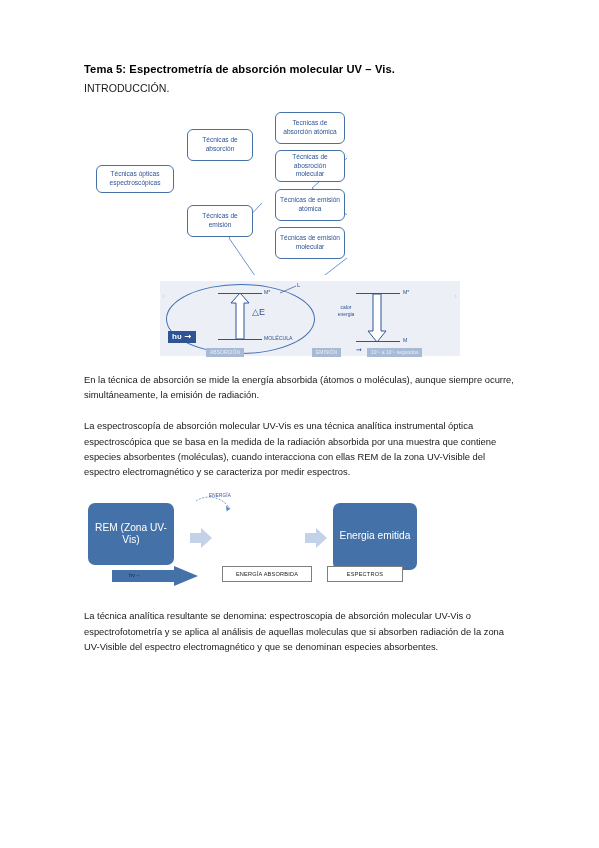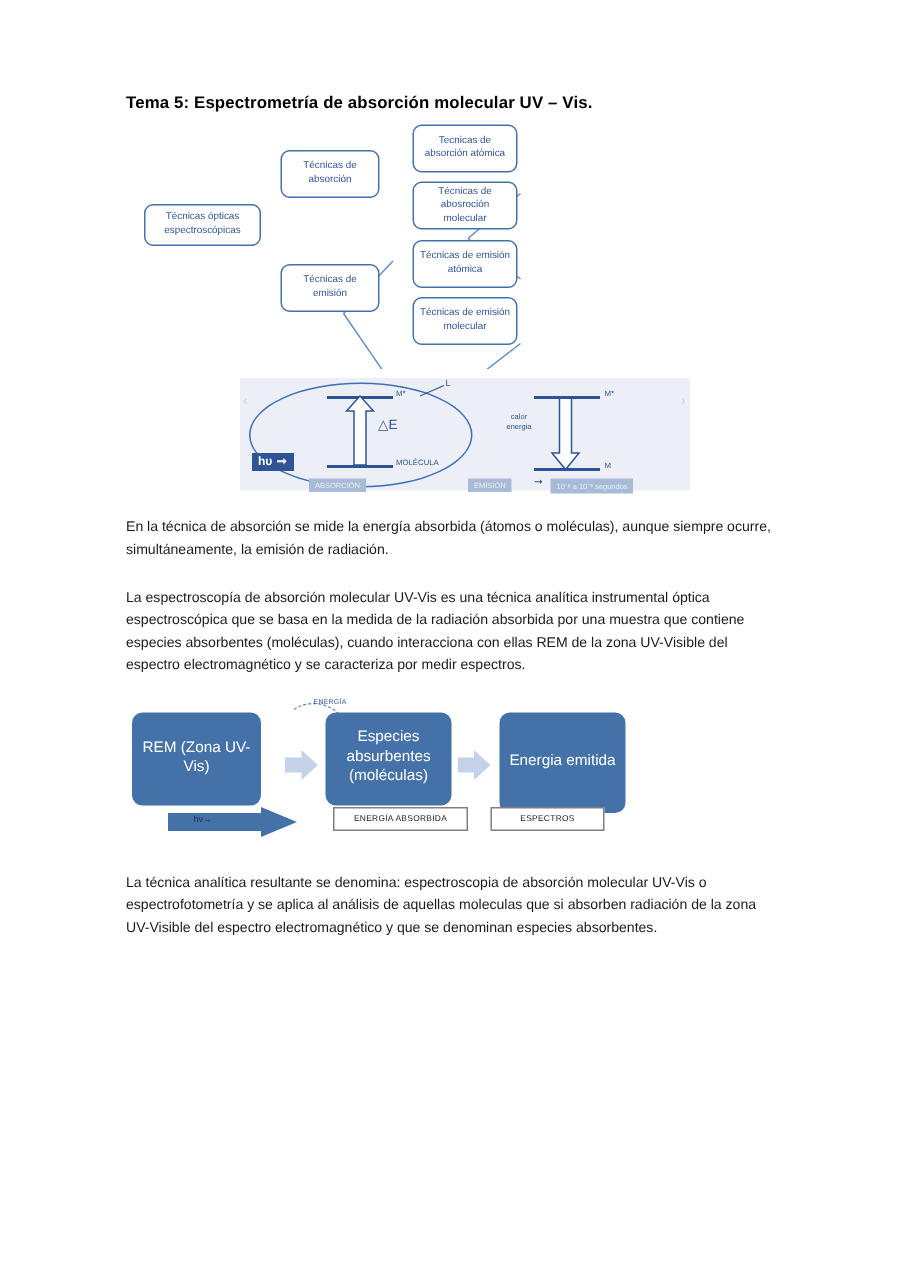--- a/index.html
+++ b/index.html
@@ -188,20 +188,21 @@
     letter-spacing: 0.2px;
   }
 </style>
 </head>
 <body>
 
 <div class="page">
   <div class="content">
 
     <h1 class="doc-title">Tema 5: Espectrometría de absorción molecular UV – Vis.</h1>
+    <div class="section-head">INTRODUCCIÓN.</div>
 
     <div class="fig1">
       <svg width="434" height="165">
         <g stroke="#5b8ac6" stroke-width="0.9" fill="none">
           <path d="M 145 128 L 178 93"></path>
           <path d="M 145 128 L 178 176"></path>
           <path d="M 178 93 L 178 93"></path>
           <path d="M 228 78 L 263 48"></path>
           <path d="M 228 78 L 263 105"></path>
           <path d="M 228 175 L 263 148"></path>
@@ -304,23 +305,20 @@
       <span class="energia-lbl" style="left:125px; top:1px;">ENERGÍA</span>
 
       <div class="bluebox" style="left:4px; top:11px; width:86px; height:62px;">
         <span>REM (Zona UV-Vis)</span>
       </div>
 
       <svg width="24" height="22" style="position:absolute;left:106px;top:35px;">
         <path d="M 0 6 L 11 6 L 11 1 L 22 11 L 11 21 L 11 16 L 0 16 Z" fill="#c3d2e8"></path>
       </svg>
 
-      <div class="bluebox" style="left:133px; top:11px; width:84px; height:62px;">
-        <span>Especies absurbentes (moléculas)</span>
-      </div>
 
       <svg width="24" height="22" style="position:absolute;left:221px;top:35px;">
         <path d="M 0 6 L 11 6 L 11 1 L 22 11 L 11 21 L 11 16 L 0 16 Z" fill="#c3d2e8"></path>
       </svg>
 
       <div class="bluebox" style="left:249px; top:11px; width:84px; height:67px;">
         <span>Energia emitida</span>
       </div>
 
       <svg width="88" height="22" style="position:absolute;left:28px;top:74px;">

